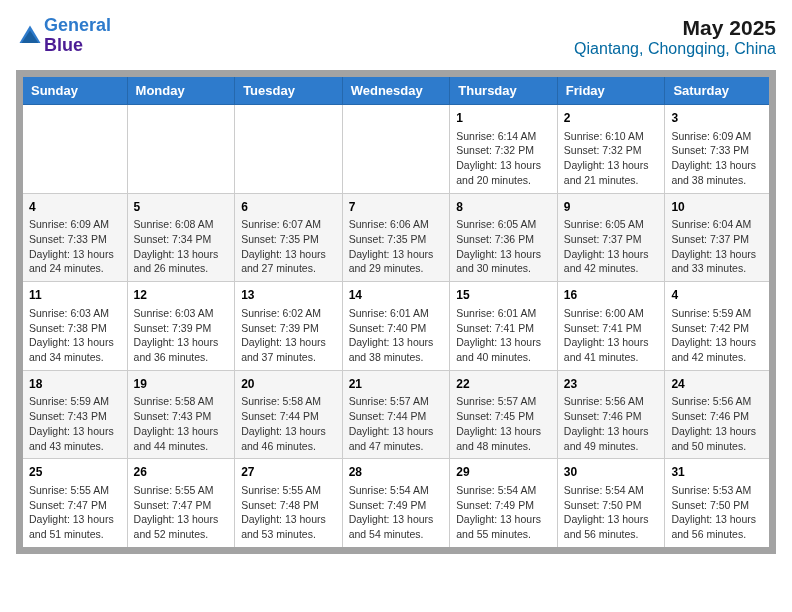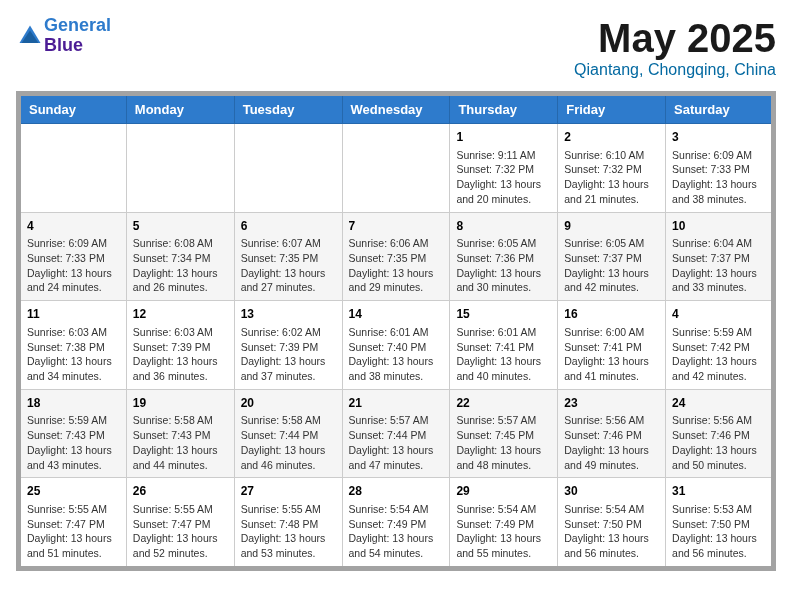--- a/index.html
+++ b/index.html
@@ -30,32 +30,32 @@
       color: #2e7bcc;
     }
     .logo-icon {
       width: 28px;
       height: 28px;
     }
     .title-block {
       text-align: right;
     }
     .main-title {
-      font-size: 40px;
+      font-size: 21px;
       font-weight: bold;
       color: #1a1a1a;
     }
     .subtitle {
       font-size: 16px;
       color: #0369a1;
     }
     .calendar {
       width: 100%;
       border-collapse: collapse;
-      border: 5px solid #a3a3a3;
+      border: 7px solid #a3a3a3;
     }
     .calendar th {
       background-color: #2e7bcc;
       color: #fff;
       text-align: left;
       padding: 6px 8px;
       font-size: 13px;
       border: 1px solid #2568ad;
     }
     .calendar td {
@@ -118,21 +118,21 @@
       </tr>
   </thead>
   <tbody id="calendar-body">
       <tr>
         <td class="empty"></td>
         <td class="empty"></td>
         <td class="empty"></td>
         <td class="empty"></td>
         <td>
           <span class="day-number">1</span>
-          <div class="day-info">Sunrise: 9:11 AM</div>
+          <div class="day-info">Sunrise: 6:14 AM</div>
           <div class="day-info">Sunset: 7:32 PM</div>
           <div class="day-info">Daylight: 13 hours and 20 minutes.</div>
         </td>
         <td>
           <span class="day-number">2</span>
           <div class="day-info">Sunrise: 6:10 AM</div>
           <div class="day-info">Sunset: 7:32 PM</div>
           <div class="day-info">Daylight: 13 hours and 21 minutes.</div>
         </td>
         <td>

